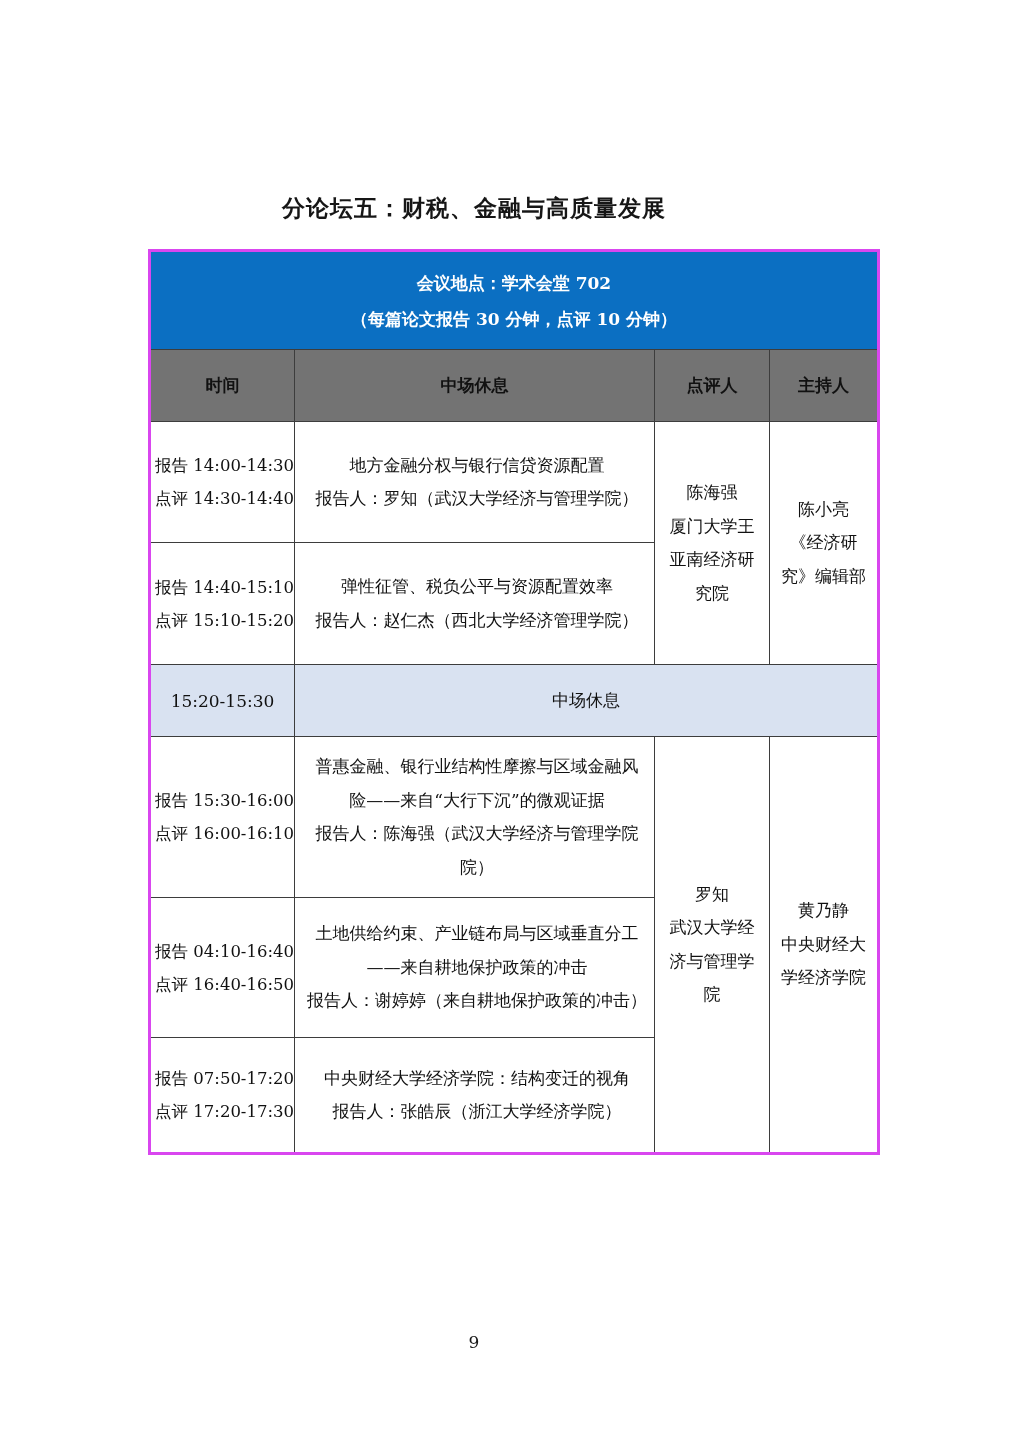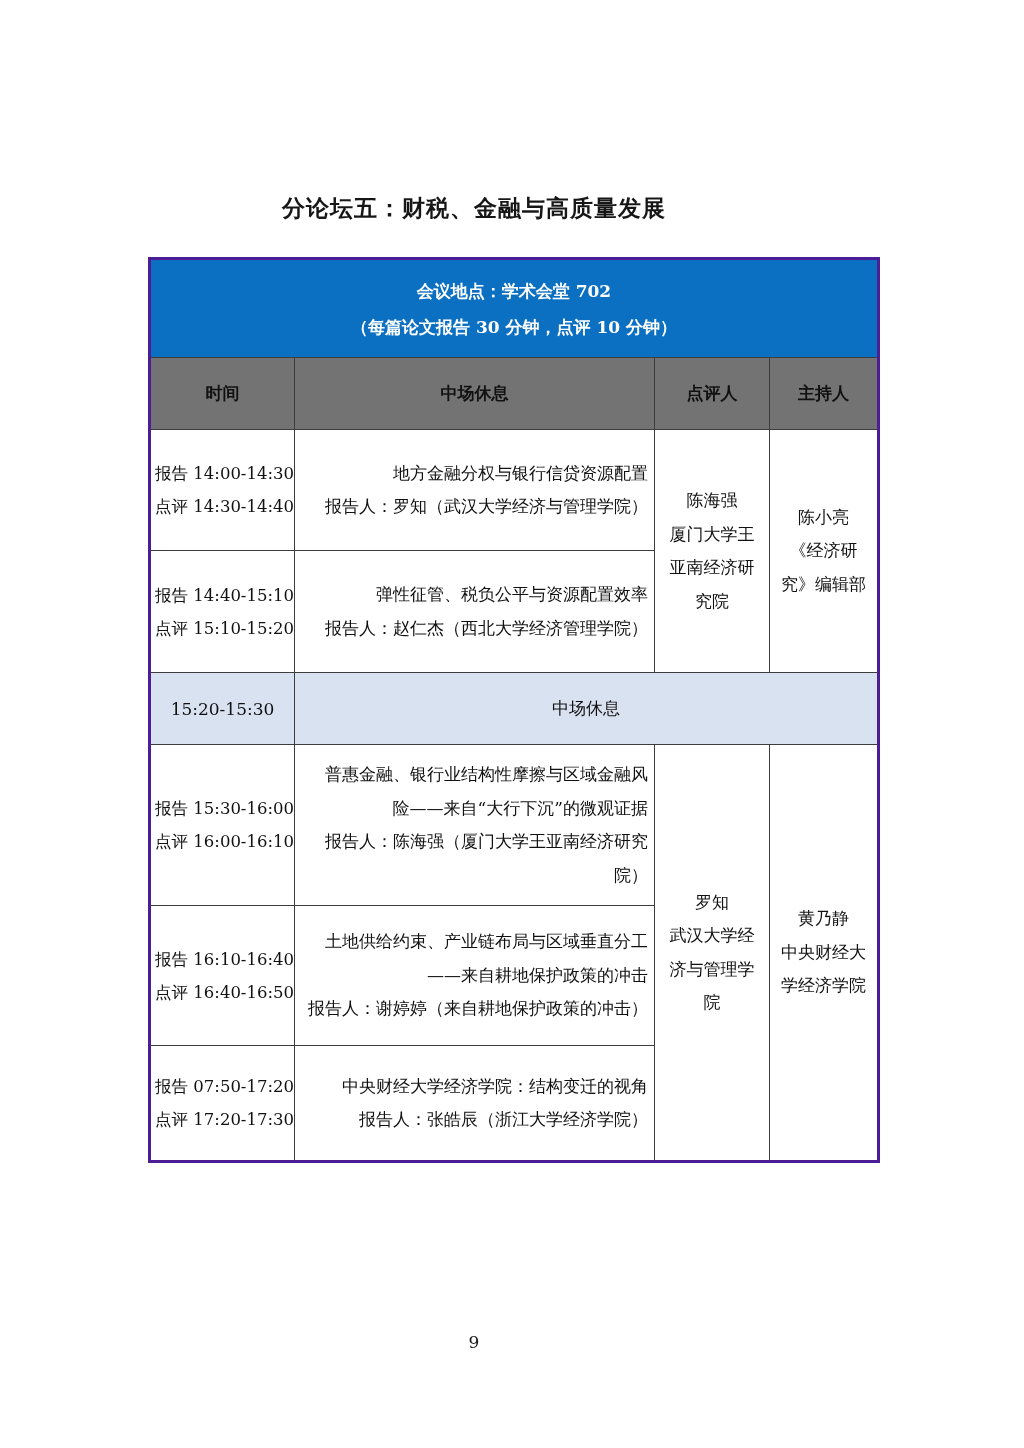--- a/index.html
+++ b/index.html
@@ -20,26 +20,26 @@
     width: 100%;
     text-align: center;
     font-family: "DejaVu Sans", "Liberation Sans", sans-serif;
     font-weight: bold;
     font-size: 23px;
     letter-spacing: 1px;
     color: #161616;
   }
   table.sched {
     position: absolute;
-    top: 257px;
+    top: 249px;
     left: 148px;
     width: 729px;
     border-collapse: collapse;
     table-layout: fixed;
-    border: 3px solid #4c1d95;
+    border: 3px solid #d946ef;
   }
   table.sched td {
     border: 1px solid #3d3d3d;
     vertical-align: middle;
     font-size: 17px;
     padding: 0;
   }
   .venue-row { height: 99px; }
   .venue-cell {
     background: #0B6FC2;
@@ -61,21 +61,21 @@
   .row-s2r1 { height: 161px; }
   .row-s2r2 { height: 140px; }
   .row-s2r3 { height: 116px; }
   .time-cell {
     text-align: right;
     line-height: 33px;
     white-space: nowrap;
     font-size: 16.5px !important;
   }
   .content-cell {
-    text-align: right;
+    text-align: center;
     padding: 0 6px 0 11px !important;
     line-height: 33.5px;
     margin-top: 20px;
   }
   .content-cell div { white-space: pre-line; }
   .person-cell {
     text-align: center;
     line-height: 33.5px;
     padding: 0 9px !important;
   }
@@ -161,36 +161,36 @@
       </tr>
 
       <tr class="row-s2r1">
         <td class="time-cell">
           <div>报告 15:30-16:00</div>
           <div>点评 16:00-16:10</div>
         </td>
         <td class="content-cell">
           <div>普惠金融、银行业结构性摩擦与区域金融风
 险——来自“大行下沉”的微观证据</div>
-          <div>报告人：陈海强（厦门大学王亚南经济研究
+          <div>报告人：陈海强（武汉大学经济与管理学院
 院）</div>
         </td>
         <td class="person-cell" rowspan="3">
           <div>罗知</div>
           <div>武汉大学经济与管理学院</div>
         </td>
         <td class="person-cell" rowspan="3">
           <div>黄乃静</div>
           <div>中央财经大学经济学院</div>
         </td>
       </tr>
 
       <tr class="row-s2r2">
         <td class="time-cell">
-          <div>报告 16:10-16:40</div>
+          <div>报告 04:10-16:40</div>
           <div>点评 16:40-16:50</div>
         </td>
         <td class="content-cell">
           <div>土地供给约束、产业链布局与区域垂直分工
 ——来自耕地保护政策的冲击</div>
           <div>报告人：谢婷婷（来自耕地保护政策的冲击）</div>
         </td>
       </tr>
 
       <tr class="row-s2r3">

